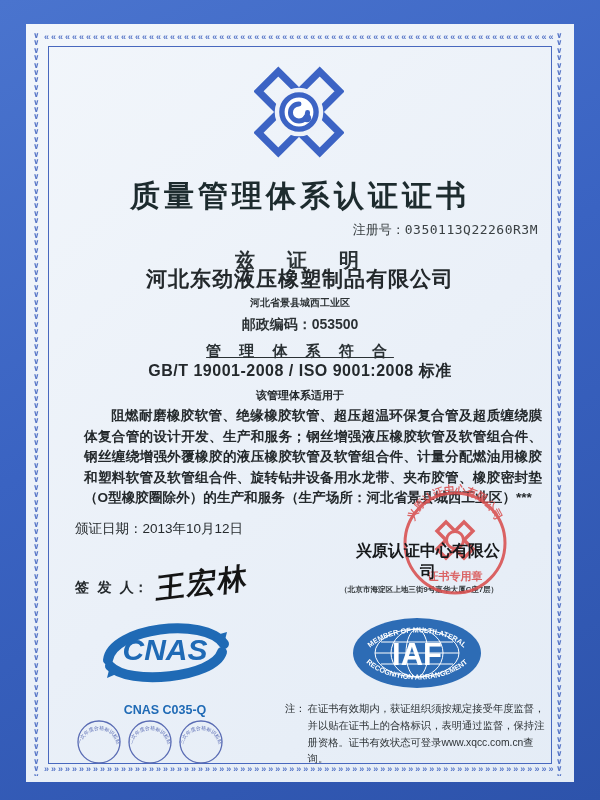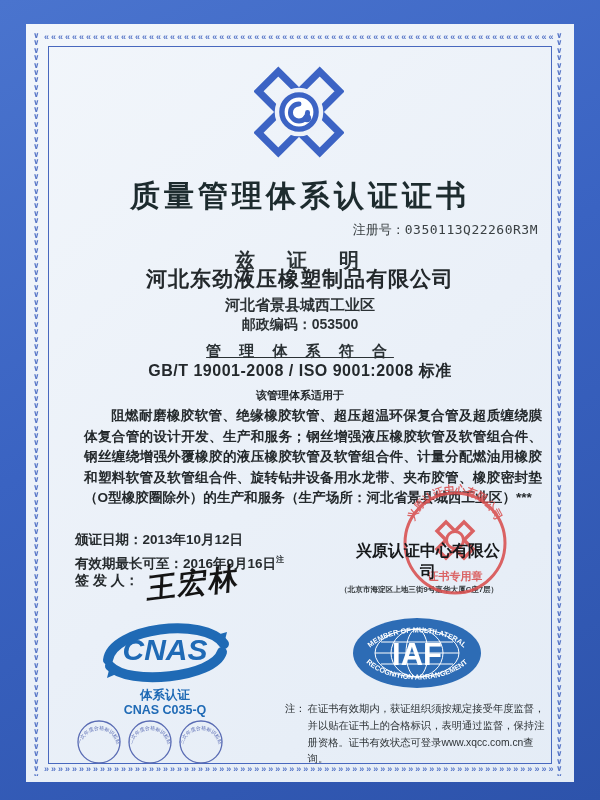--- a/index.html
+++ b/index.html
@@ -13,30 +13,30 @@
   .chev-left{left:33px;top:32px;bottom:24px;width:11px;font-size:8px;line-height:7.4px;white-space:pre;}
   .chev-right{right:33px;top:32px;bottom:24px;width:11px;font-size:8px;line-height:7.4px;white-space:pre;}
   .rule{position:absolute;left:48px;right:48px;top:46px;bottom:36px;border:1.5px solid #4868be;}
   .abs{position:absolute;}
   .ctr{left:0;right:0;text-align:center;}
   .title{top:176px;font-size:30px;font-weight:bold;letter-spacing:4px;color:#1d2b2e;}
   .reg{top:221px;right:62px;font-size:13px;color:#3a4043;}
   .reg .num{font-family:"DejaVu Sans Mono",monospace;letter-spacing:.5px;}
   .certify{top:247px;font-size:20px;font-weight:bold;color:#2a3134;letter-spacing:6px;}
   .company{top:265px;font-size:21px;font-weight:bold;color:#23282b;letter-spacing:1px;}
-  .addr{top:296px;font-size:15px;font-weight:bold;color:#2c3235;}
+  .addr{top:296px;font-size:10px;font-weight:bold;color:#2c3235;}
   .postal{top:316px;font-size:14px;font-weight:bold;color:#2c3235;}
   .mgmt{top:342px;font-size:15px;font-weight:bold;color:#2a3134;letter-spacing:7px;text-decoration:underline;}
   .standard{top:361px;font-size:16px;font-weight:bold;color:#24292c;letter-spacing:.5px;}
   .scope-head{top:388px;font-size:11px;font-weight:bold;color:#24292c;}
   .scope{top:406px;left:72px;width:458px;font-size:13.6px;font-weight:bold;color:#24292c;
          line-height:20.6px;text-align:justify;text-indent:2em;margin-left:12px;}
-  .dateline{left:75px;font-size:13.5px;font-weight:bold;color:#262b2e;margin-top:11px;}
+  .dateline{left:75px;font-size:13.5px;font-weight:normal;color:#262b2e;}
   .sup{font-size:8px;vertical-align:super;}
-  .signer-row{left:75px;top:572px;font-size:14px;font-weight:bold;color:#262b2e;display:flex;align-items:flex-start;}
+  .signer-row{left:75px;top:572px;font-size:14px;font-weight:bold;color:#262b2e;display:flex;align-items:center;font-family:Liberation Mono, monospace;}
   .signature{display:inline-block;font-size:29px;font-weight:bold;color:#141414;
              transform:rotate(-7deg) skewX(-10deg);margin-left:8px;margin-top:-8px;letter-spacing:2px;}
   .issuer-name{top:541px;left:352px;width:152px;text-align:center;font-size:16px;font-weight:bold;color:#16181a;z-index:3;}
   .issuer-addr{top:585px;left:340px;width:178px;font-size:7.6px;font-weight:bold;color:#33383b;}
   .seal{left:397px;top:484px;z-index:2;opacity:.88;}
   .cnas-line{width:140px;text-align:center;font-weight:bold;color:#1f6ab5;font-size:12.5px;line-height:15px;}
   .cnas-l1{left:95px;top:688px;}
   .cnas-l2{left:95px;top:703px;}
   .circles{left:76px;top:719px;display:flex;gap:5px;}
   .iaf-box{left:350px;top:616px;}
@@ -296,23 +296,20 @@
   <div class="abs ctr certify">兹　证　明</div>
   <div class="abs ctr company">河北东劲液压橡塑制品有限公司</div>
   <div class="abs ctr addr">河北省景县城西工业区</div>
   <div class="abs ctr postal">邮政编码：053500</div>
   <div class="abs ctr mgmt">管 理 体 系 符 合</div>
   <div class="abs ctr standard">GB/T 19001-2008 / ISO 9001:2008 标准</div>
   <div class="abs ctr scope-head">该管理体系适用于</div>
   <div class="abs scope">阻燃耐磨橡胶软管、绝缘橡胶软管、超压超温环保复合管及超质缠绕膜体复合管的设计开发、生产和服务；钢丝增强液压橡胶软管及软管组合件、钢丝缠绕增强外覆橡胶的液压橡胶软管及软管组合件、计量分配燃油用橡胶和塑料软管及软管组合件、旋转钻井设备用水龙带、夹布胶管、橡胶密封垫（O型橡胶圈除外）的生产和服务（生产场所：河北省景县城西工业区）***</div>
 
   <div class="abs dateline" style="top:520px;">颁证日期：2013年10月12日</div>
-  <div class="abs dateline" style="top:543px;">
-    <span>有效期最长可至：2016年9月16日</span><span class="sup">注</span>
-  </div>
 
   <div class="abs signer-row">
     <span>签 发 人：</span>
     <span class="signature">王宏林</span>
   </div>
 
   <svg class="abs seal" width="116" height="118" viewBox="0 0 116 118">
     <defs>
       <path id="sealArc" d="M16 66 A44 44 0 1 1 100 66"></path>
     </defs>
@@ -332,21 +329,20 @@
   <div class="abs issuer-name">兴原认证中心有限公司</div>
   <div class="abs issuer-addr">（北京市海淀区上地三街9号嘉华大厦C座7层）</div>
 
   <svg class="abs" style="left:98px;top:614px;" width="134" height="72" viewBox="0 0 134 72">
     <path d="M10 46 C14 14 106 2 126 30" fill="none" stroke="#1f6ab5" stroke-width="10" stroke-linecap="round"></path>
     <path d="M126 30 L115 22 L129 18 Z" fill="#1f6ab5"></path>
     <path d="M124 38 C116 64 30 72 12 52" fill="none" stroke="#1f6ab5" stroke-width="10" stroke-linecap="round"></path>
     <path d="M12 52 L23 58 L9 64 Z" fill="#1f6ab5"></path>
     <text x="67" y="46" text-anchor="middle" font-size="30" font-weight="bold" font-style="italic" fill="#1f6ab5">CNAS</text>
   </svg>
-  <div class="abs cnas-line cnas-l1">体系认证</div>
   <div class="abs cnas-line cnas-l2">CNAS C035-Q</div>
 
   <div class="abs circles">
     <svg width="46" height="46" viewBox="0 0 46 46">
       <defs>
           <path id="supArc0" d="M5 25 A18.5 18.5 0 0 1 41 25"></path>
         </defs>
       <circle cx="23" cy="23" r="21" fill="none" stroke="#5a6cb4" stroke-width="1.3"></circle>
       <text font-size="5" fill="#5a6cb4"><textPath href="#supArc0" startOffset="50%" text-anchor="middle">第一次年度合格标识粘贴处</textPath></text>
     </svg>

